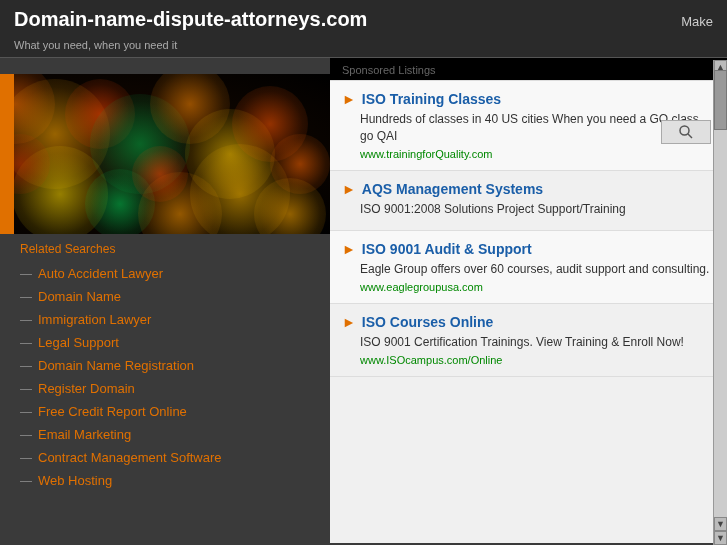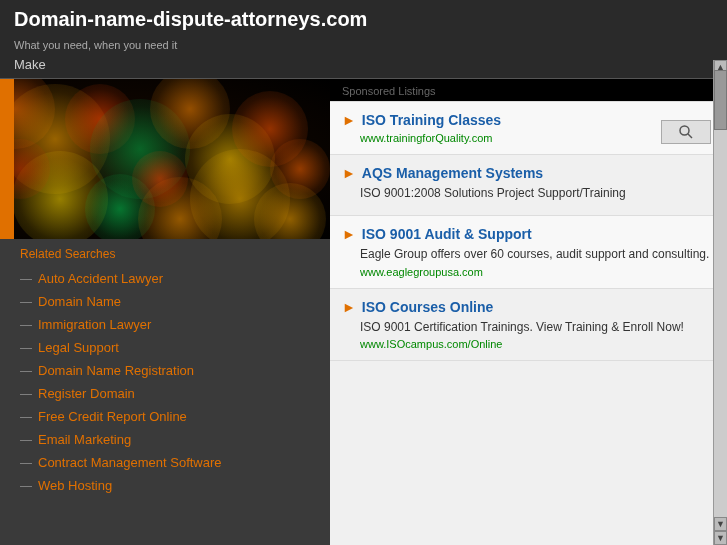--- a/index.html
+++ b/index.html
@@ -15,21 +15,20 @@
     }
 
     
     .header {
       background: #2a2a2a;
       padding: 8px 14px 6px 14px;
       border-bottom: 1px solid #555;
       display: flex;
       align-items: flex-start;
       justify-content: space-between;
-      flex-direction: column;
     }
     .header-left h1 {
       font-size: 20px;
       font-weight: bold;
       color: #fff;
     }
     .header-left p {
       font-size: 11px;
       color: #aaa;
       margin-top: 8px;
@@ -75,21 +74,21 @@
     .main-body {
       display: flex;
       height: calc(545px - 60px);
     }
 
     
     .sidebar {
       width: 330px;
       flex-shrink: 0;
       background: #3a3a3a;
-      padding-top: 0;
+      padding-top: 16px;
     }
 
     .related-searches-title {
       font-size: 12px;
       color: #e07000;
       padding: 8px 20px 6px 20px;
       font-weight: normal;
     }
 
     .related-list {
@@ -307,20 +306,21 @@
   </div>
 
   <div class="content-panel" id="content-panel">
     <div class="sponsored-label">Sponsored Listings</div>
     <div id="ads-container">
         <div class="ad-item">
       <div class="ad-title-row">
         <span class="ad-bullet">►</span>
         <span class="ad-title"><a href="#">ISO Training Classes</a></span>
       </div>
+      <div class="ad-desc">Hundreds of classes in 40 US cities  When you need a GO class, go QAI</div>
       <div class="ad-url">www.trainingforQuality.com</div>
     </div>
         <div class="ad-item">
       <div class="ad-title-row">
         <span class="ad-bullet">►</span>
         <span class="ad-title"><a href="#">AQS Management Systems</a></span>
       </div>
       <div class="ad-desc">ISO 9001:2008 Solutions Project Support/Training</div>
     </div>
         <div class="ad-item">

